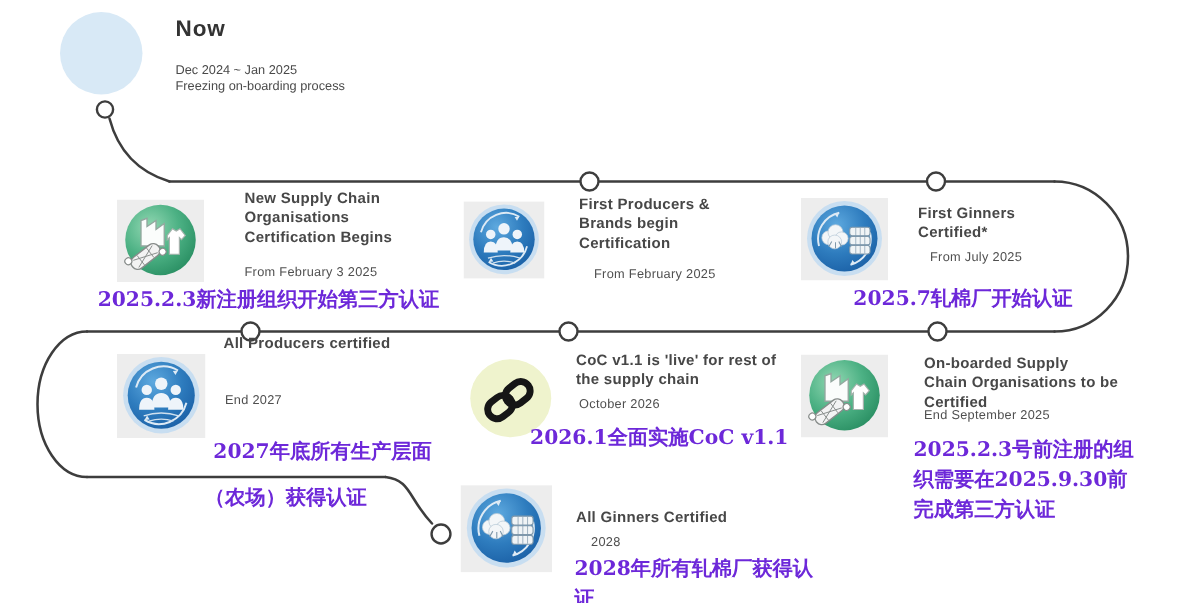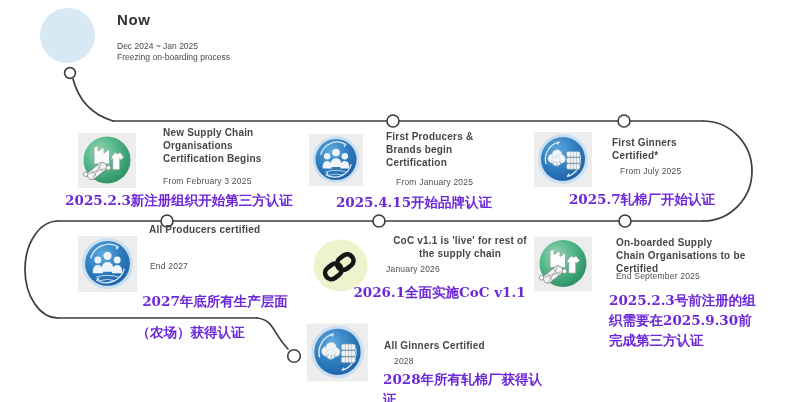--- a/index.html
+++ b/index.html
@@ -21,21 +21,21 @@
 
   .icon{display:block;}
   .i-m1{left:78px;top:133px;}  .t-m1{left:163px;top:126px;width:130px;} .d-m1{left:163px;top:176px;}
   .z-m1{left:60px;top:190px;width:238px;}
   .i-m2{left:309px;top:132px;} .t-m2{left:386px;top:130px;width:122px;} .d-m2{left:396px;top:177px;}
   .z-m2{left:330px;top:192px;width:168px;}
   .i-m3{left:534px;top:132px;} .t-m3{left:612px;top:136px;width:112px;} .d-m3{left:620px;top:166px;}
   .z-m3{left:568px;top:189px;width:148px;}
   .i-m4{left:78px;top:236px;}  .t-m4{left:149px;top:223px;width:165px;} .d-m4{left:150px;top:261px;}
   .z-m4a{left:130px;top:291px;width:170px;} .z-m4b{left:123px;top:322px;width:135px;}
-  .i-m5{left:312px;top:238px;} .t-m5{left:384px;top:234px;width:152px;text-align:center;} .d-m5{left:386px;top:264px;}
+  .i-m5{left:312px;top:238px;} .t-m5{left:384px;top:234px;width:152px;} .d-m5{left:386px;top:264px;}
   .z-m5{left:352px;top:282px;width:175px;}
   .i-m6{left:534px;top:236px;} .t-m6{left:616px;top:236px;width:158px;} .d-m6{left:616px;top:271px;}
   .z-m6{left:609px;top:290px;width:152px;text-align:left;}
   .i-m7{left:307px;top:323px;} .t-m7{left:384px;top:339px;width:145px;} .d-m7{left:394px;top:356px;}
   .z-m7{left:383px;top:369px;width:172px;text-align:left;}
 </style>
 </head>
 <body>
 
 <svg width="0" height="0" style="position:absolute">
@@ -116,22 +116,21 @@
     <path d="M22.8 35 Q22.8 25.6 29 25.6 Q35.2 25.6 35.2 35 Z" fill="#eef4fa"></path>
     <circle cx="19.5" cy="23.5" r="3.4" fill="#eef4fa"></circle>
     <path d="M14.5 36.5 Q14.5 28.6 19.5 28.6 Q24.5 28.6 24.5 36.5 Z" fill="#eef4fa"></path>
     <circle cx="38.5" cy="23.5" r="3.4" fill="#eef4fa"></circle>
     <path d="M33.5 36.5 Q33.5 28.6 38.5 28.6 Q43.5 28.6 43.5 36.5 Z" fill="#eef4fa"></path>
     <path d="M17.5 40.5 Q29 36.8 40.5 40.5 M21 44 Q29 41.3 37 44" stroke="#cfe0ee" stroke-width="0.9" fill="none"></path>
   </svg>
   <div class="abs ms-title t-m2">First Producers &amp;
 Brands begin
 Certification</div>
-  <div class="abs ms-date d-m2">From January 2025</div>
-  <div class="abs ms-zh center z-m2">2025.4.15开始品牌认证</div>
+  <div class="abs ms-date d-m2">From February 2025</div>
 
   <svg class="abs icon i-m3" width="58" height="55" viewBox="0 0 58 55">
     <rect width="58" height="55" fill="#ededed"></rect>
     <circle cx="29" cy="27" r="25" fill="#c8def1"></circle>
     <circle cx="29" cy="27" r="22" fill="url(#gBlue2)"></circle>
     <path d="M12 32 A 18 18 0 0 1 25.5 9.8 M46 23 A 18 18 0 0 1 33 44.5" stroke="#ddeaf5" stroke-width="1.3" fill="none"></path>
     <path d="M25.5 9.8 l-3.3 0.7 2 2.5 Z M33 44.5 l3.3 -0.7 -2 -2.5 Z" fill="#ddeaf5"></path>
     <g fill="#f3f6f8" stroke="#b9cbd8" stroke-width="0.5">
       <circle cx="18.5" cy="26.5" r="4.6"></circle>
         <circle cx="23" cy="22.8" r="5"></circle>
@@ -172,21 +171,21 @@
 
   <svg class="abs icon i-m5" width="57" height="55" viewBox="0 0 57 55">
     <ellipse cx="28.5" cy="27.5" rx="27" ry="26" fill="#eff3cd"></ellipse>
     <g transform="rotate(-38 28.5 27.5)" fill="none" stroke="#161616" stroke-width="4.6">
       <rect x="10.5" y="21.5" width="17.5" height="12.5" rx="6.2"></rect>
       <rect x="25.5" y="21.5" width="17.5" height="12.5" rx="6.2"></rect>
     </g>
   </svg>
   <div class="abs ms-title t-m5">CoC v1.1 is 'live' for rest of
 the supply chain</div>
-  <div class="abs ms-date d-m5">January 2026</div>
+  <div class="abs ms-date d-m5">October 2026</div>
   <div class="abs ms-zh center z-m5">2026.1全面实施CoC  v1.1</div>
 
   <svg class="abs icon i-m6" width="58" height="56" viewBox="0 0 58 55">
     <rect width="58" height="55" fill="#ededed"></rect>
     <circle cx="29" cy="27" r="23.5" fill="url(#gGreen)"></circle>
     <path d="M16 31 L16 14 L20 12.5 L20 18 L26 14 L26 20 L31.5 16 L31.5 31 Z" fill="#fbfdfc" stroke="#93a79f" stroke-width="0.9"></path>
     <path d="M33.5 24 L37 19.5 L39.5 21 L42 19.5 L45.5 24 L43 26.8 L41.6 25.4 L41.6 36.5 L34.9 36.5 L34.9 25.4 L33.5 26.8 Z" fill="#ffffff" stroke="#a4b2ac" stroke-width="0.8"></path>
     <g transform="rotate(-38 19 38)">
       <rect x="8" y="33.5" width="22" height="9" rx="4.2" fill="#f3f3f3" stroke="#878c8a" stroke-width="0.9"></rect>
       <path d="M11 35 L27 41 M11 41 L27 35 M15 34 L15 42 M23 34 L23 42" stroke="#878c8a" stroke-width="0.6"></path>

